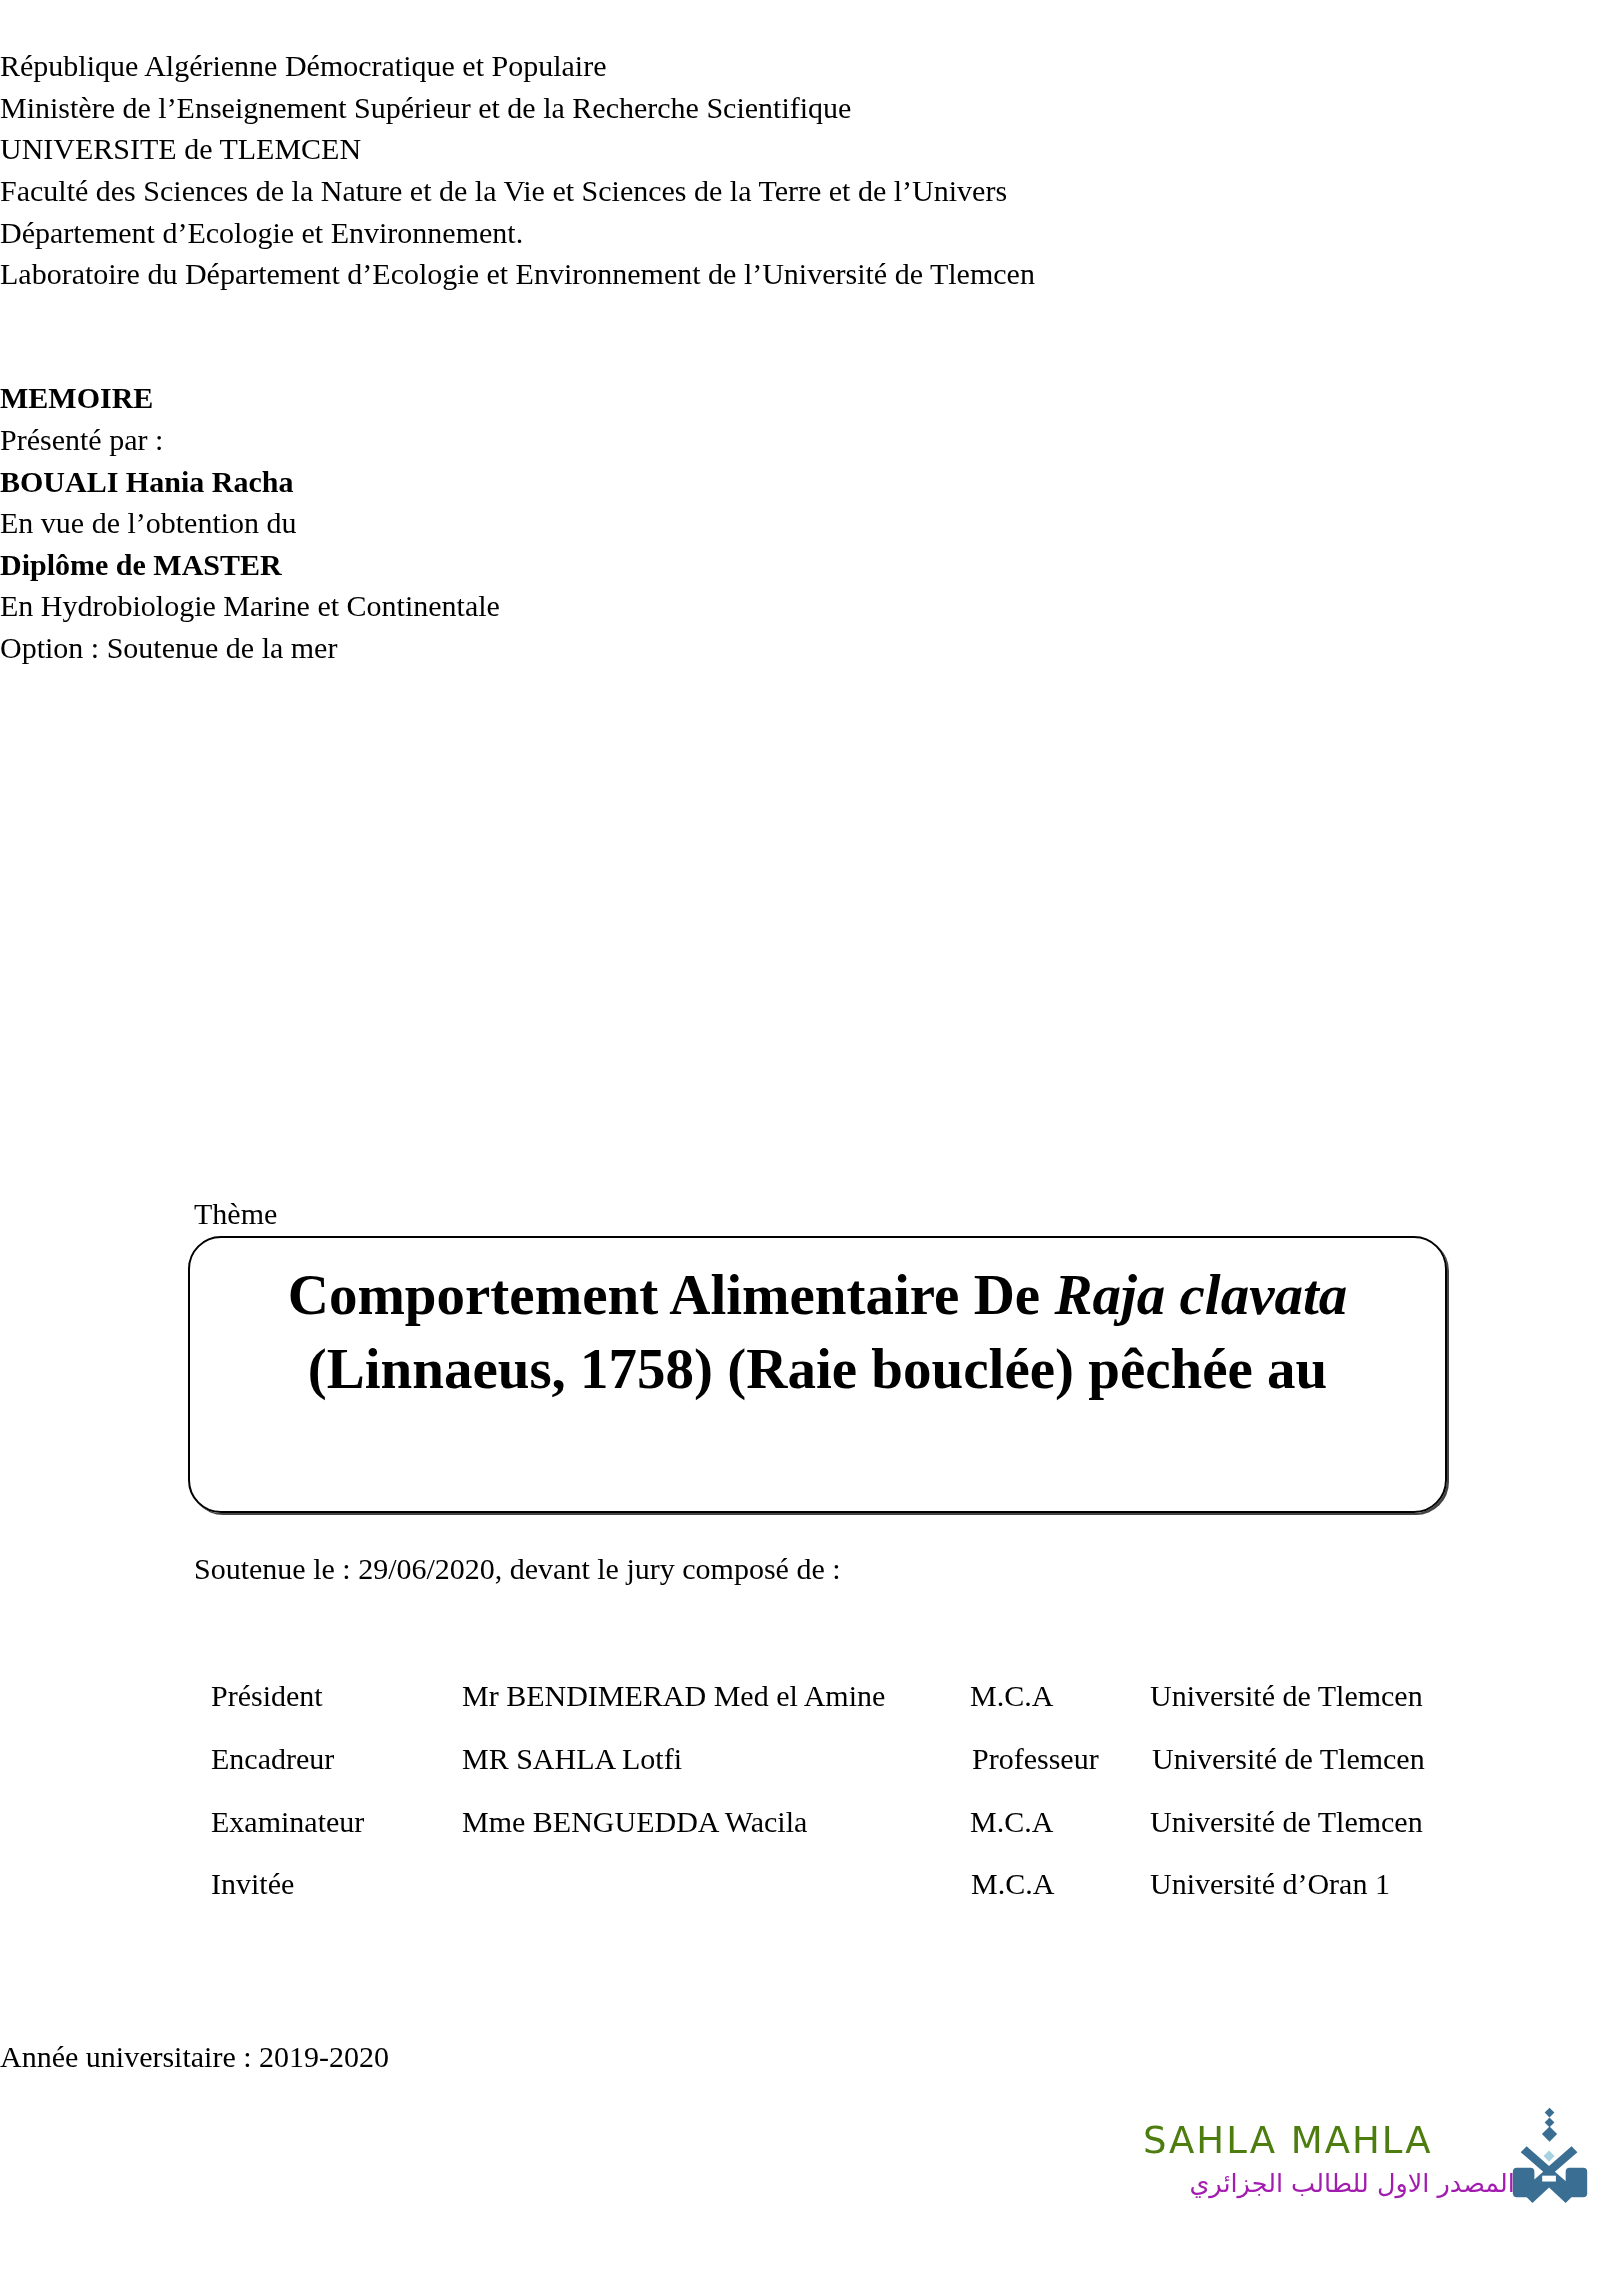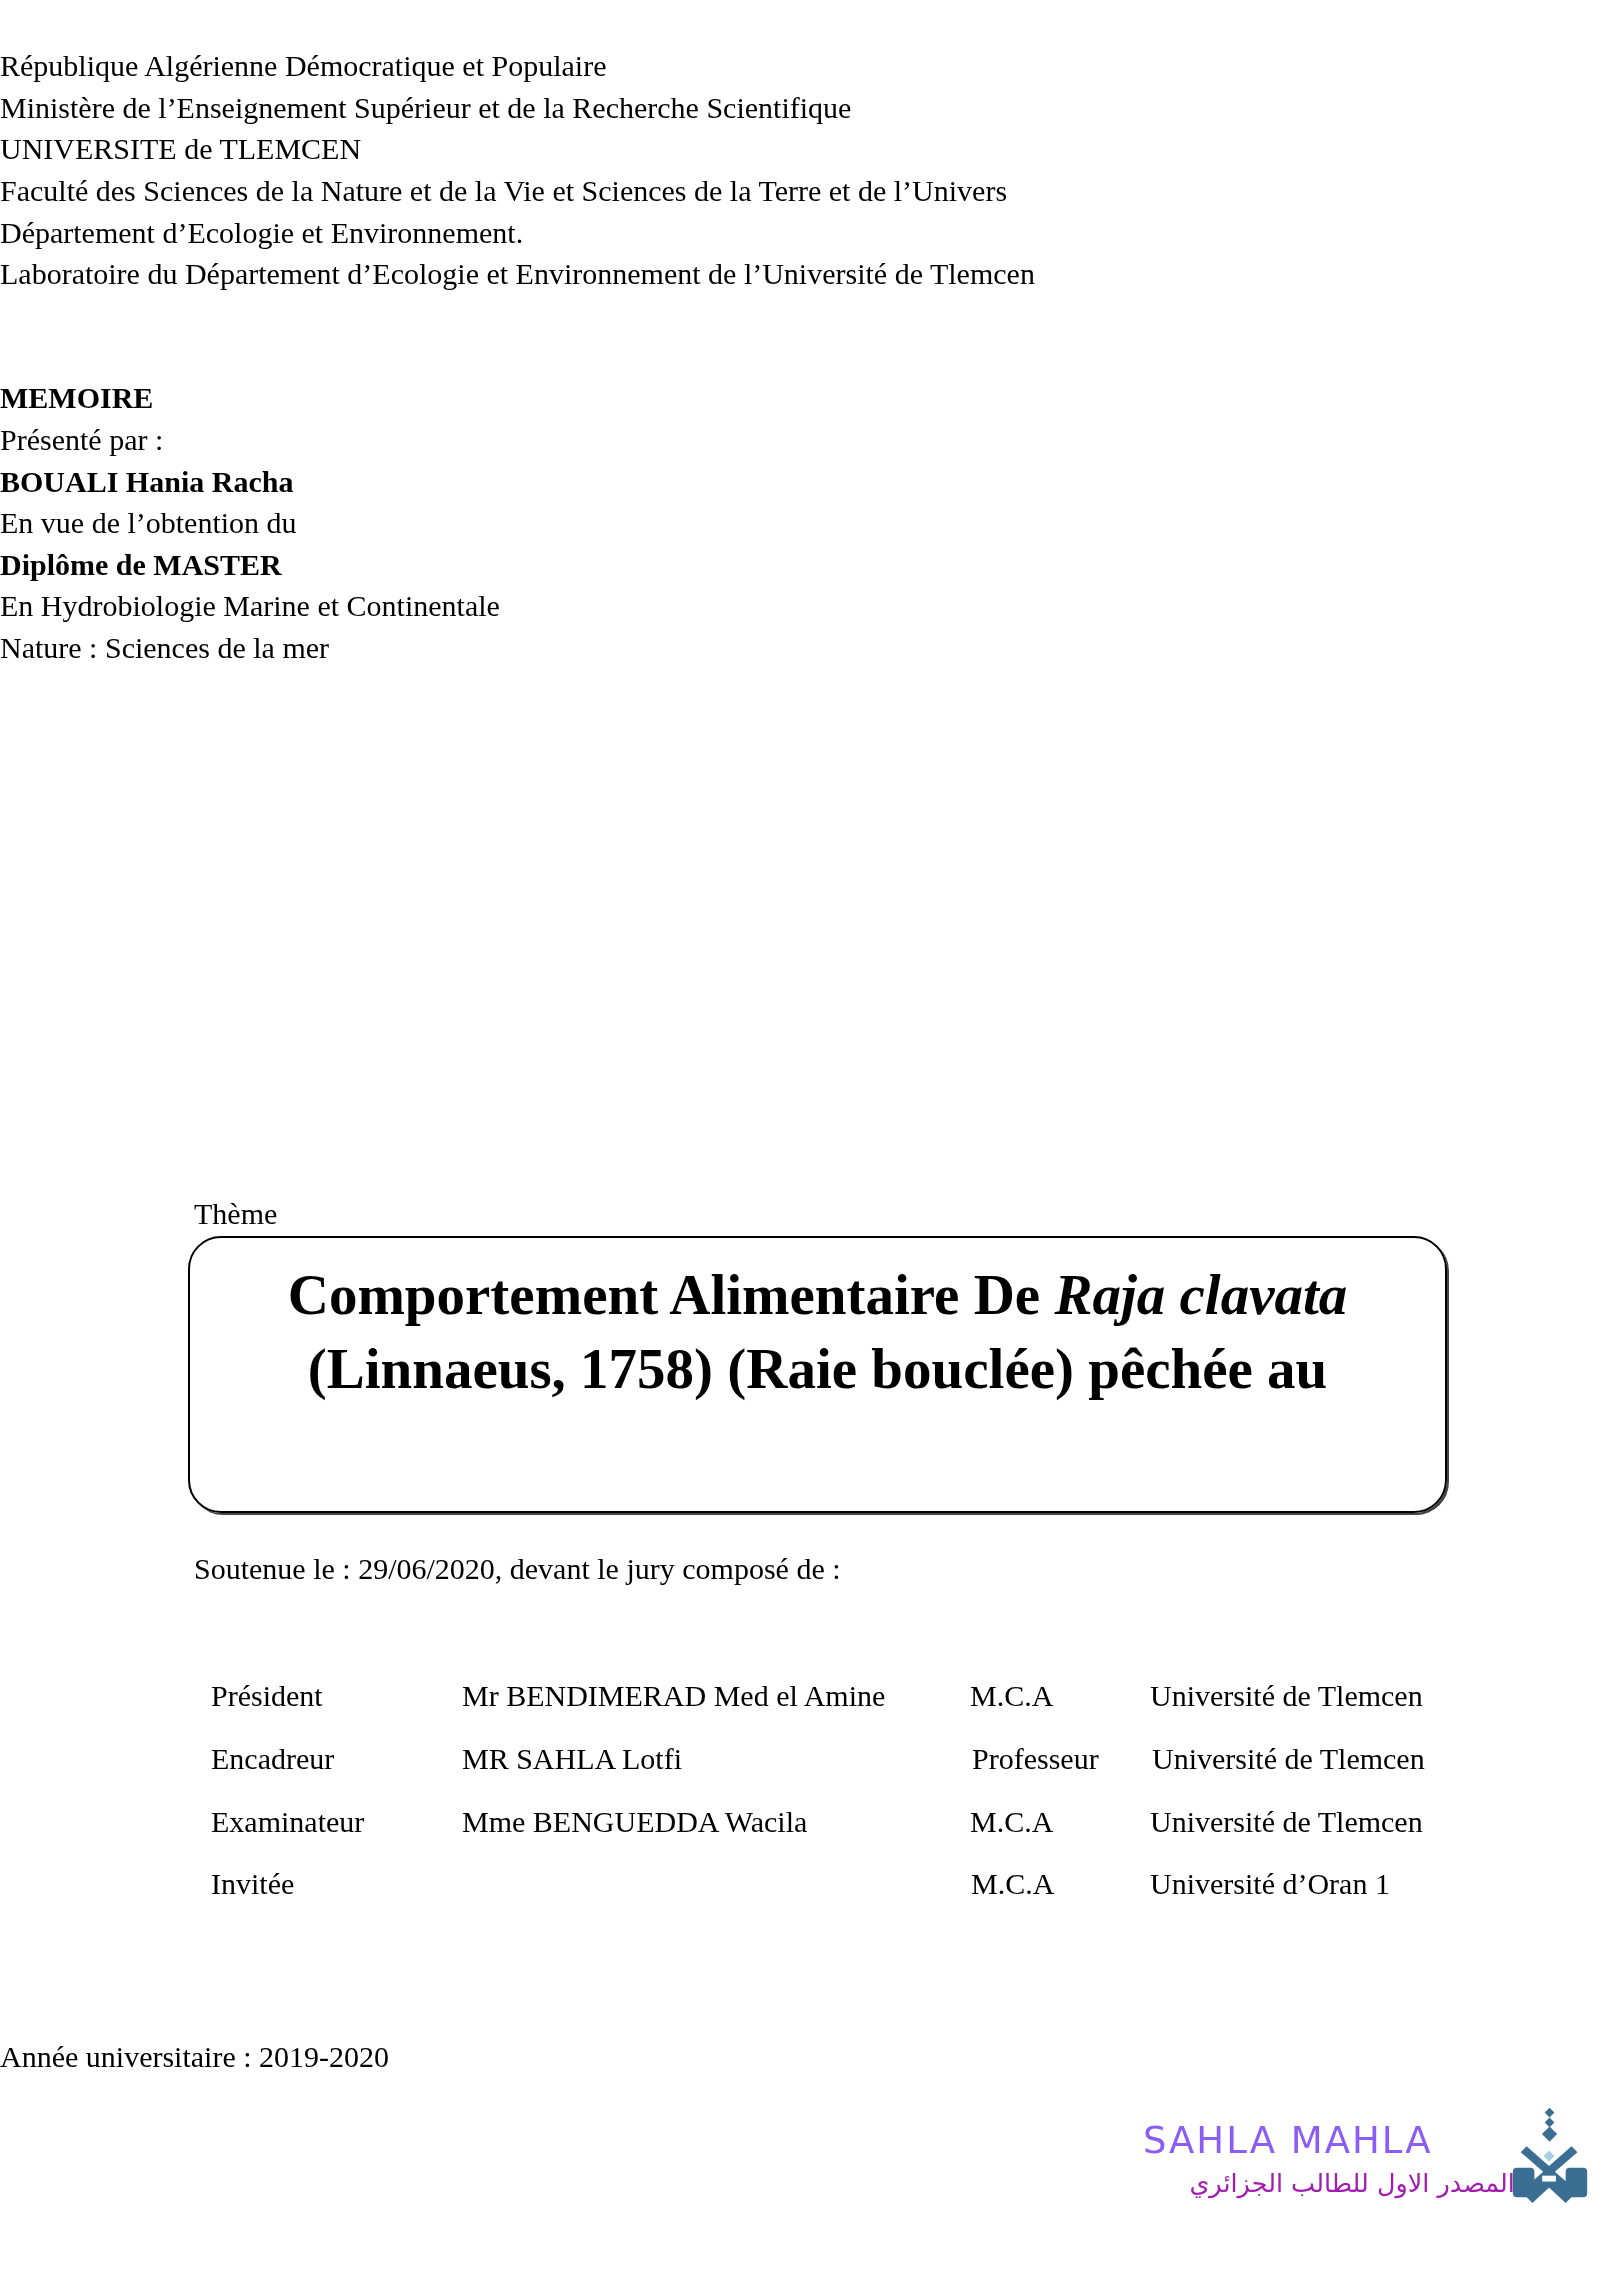--- a/index.html
+++ b/index.html
@@ -21,21 +21,21 @@
     .title-text {
       position: absolute; left: 0; top: 19.6px; width: 100%; text-align: center;
       font-weight: bold; font-size: 57px; line-height: 74px;
     }
     .title-text i { font-style: italic; }
     .jury-row { position: absolute; left: 17px; width: 1621px; height: 39px; }
     .jury-row span { position: absolute; top: 0; font-size: 30px; line-height: 39px; white-space: nowrap; }
     .logo { position: absolute; left: 1137px; top: 2117px; width: 461px; height: 108px; }
     .logo-text {
       position: absolute; left: 5.9px; top: 2px; font-family: "DejaVu Sans", "Liberation Sans", sans-serif;
-      font-size: 37px; letter-spacing: 2px; color: #8b5cf6; font-weight: normal; white-space: nowrap;
+      font-size: 37px; letter-spacing: 2px; color: #4d7c0f; font-weight: normal; white-space: nowrap;
     }
     .logo-arabic {
       position: absolute; left: 5.9px; top: 51px; width: 372px; text-align: right;
       font-family: "DejaVu Sans", sans-serif; font-size: 25.5px; color: #a21caf; direction: rtl; white-space: nowrap;
     }
     .logo-emblem { position: absolute; left: 370px; top: -9.8px; width: 88px; height: 108px; }
   </style>
 </head>
 <body>
 
@@ -48,21 +48,21 @@
   <div class="center-line" style="top:254px">Laboratoire du Département d’Ecologie et Environnement de l’Université de Tlemcen</div>
 </div>
 
 <div>
   <div class="center-line bold" style="top:378px">MEMOIRE</div>
   <div class="center-line" style="top:420px">Présenté par :</div>
   <div class="center-line bold" style="top:462px">BOUALI Hania Racha</div>
   <div class="center-line" style="top:503px">En vue de l’obtention du</div>
   <div class="center-line bold" style="top:545px">Diplôme de MASTER</div>
   <div class="center-line" style="top:586px">En Hydrobiologie Marine et Continentale</div>
-  <div class="center-line" style="top:628px">Nature : Sciences de la mer</div>
+  <div class="center-line" style="top:628px">Option : Soutenue de la mer</div>
 </div>
 
 <div class="left-text" style="left:194px; top:1194px">Thème</div>
 <div class="title-box">
   <div class="title-text">
     <div><span>Comportement Alimentaire De </span><i>Raja clavata</i></div>
     <div>(Linnaeus, 1758) (Raie bouclée) pêchée au</div>
   </div>
 </div>
 

